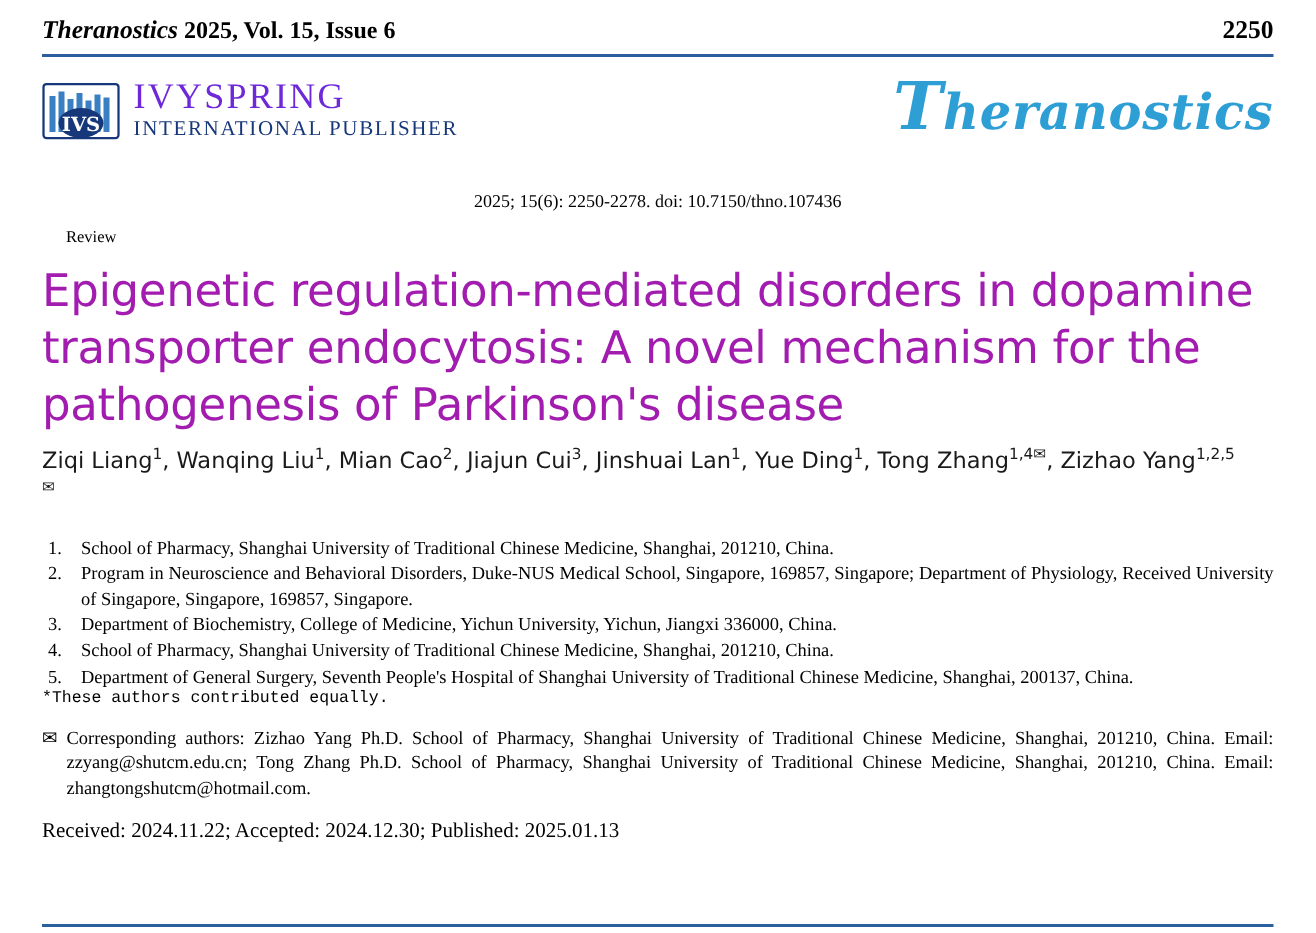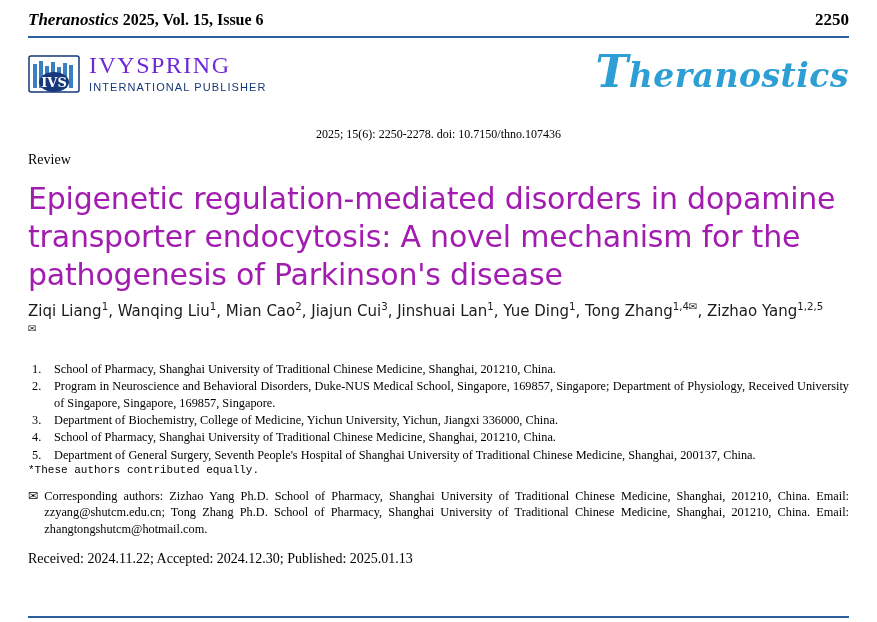--- a/index.html
+++ b/index.html
@@ -74,22 +74,22 @@
   .publisher-text {
     line-height: 1.05;
   }
   .pub-name {
     font-family: "Liberation Serif", serif;
     font-size: 24px;
     letter-spacing: 1.5px;
     color: #6d28d9;
   }
   .pub-sub {
-    font-family: Liberation Sans, sans-serif;
-    font-size: 11px;
+    font-family: Liberation Serif, serif;
+    font-size: 14px;
     letter-spacing: 1.1px;
     color: #16377a;
     margin-top: 1px;
   }
   .brand {
     text-align: right;
   }
   .brand-word {
     font-family: "DejaVu Serif", serif;
     font-style: italic;
@@ -107,21 +107,22 @@
   .citation {
     margin-top: 13px;
     font-size: 12px;
     text-align: center;
     color: #000;
   }
 
   
   .article-type {
     margin-top: 10px;
-    font-size: 14px;
+    font-size: 11px;
+    margin-left: 16px;
   }
 
   
   .title {
     margin-top: 12px;
     font-family: "DejaVu Sans", sans-serif;
     font-weight: normal;
     font-size: 30px;
     line-height: 1.26;
     letter-spacing: -0.2px;

